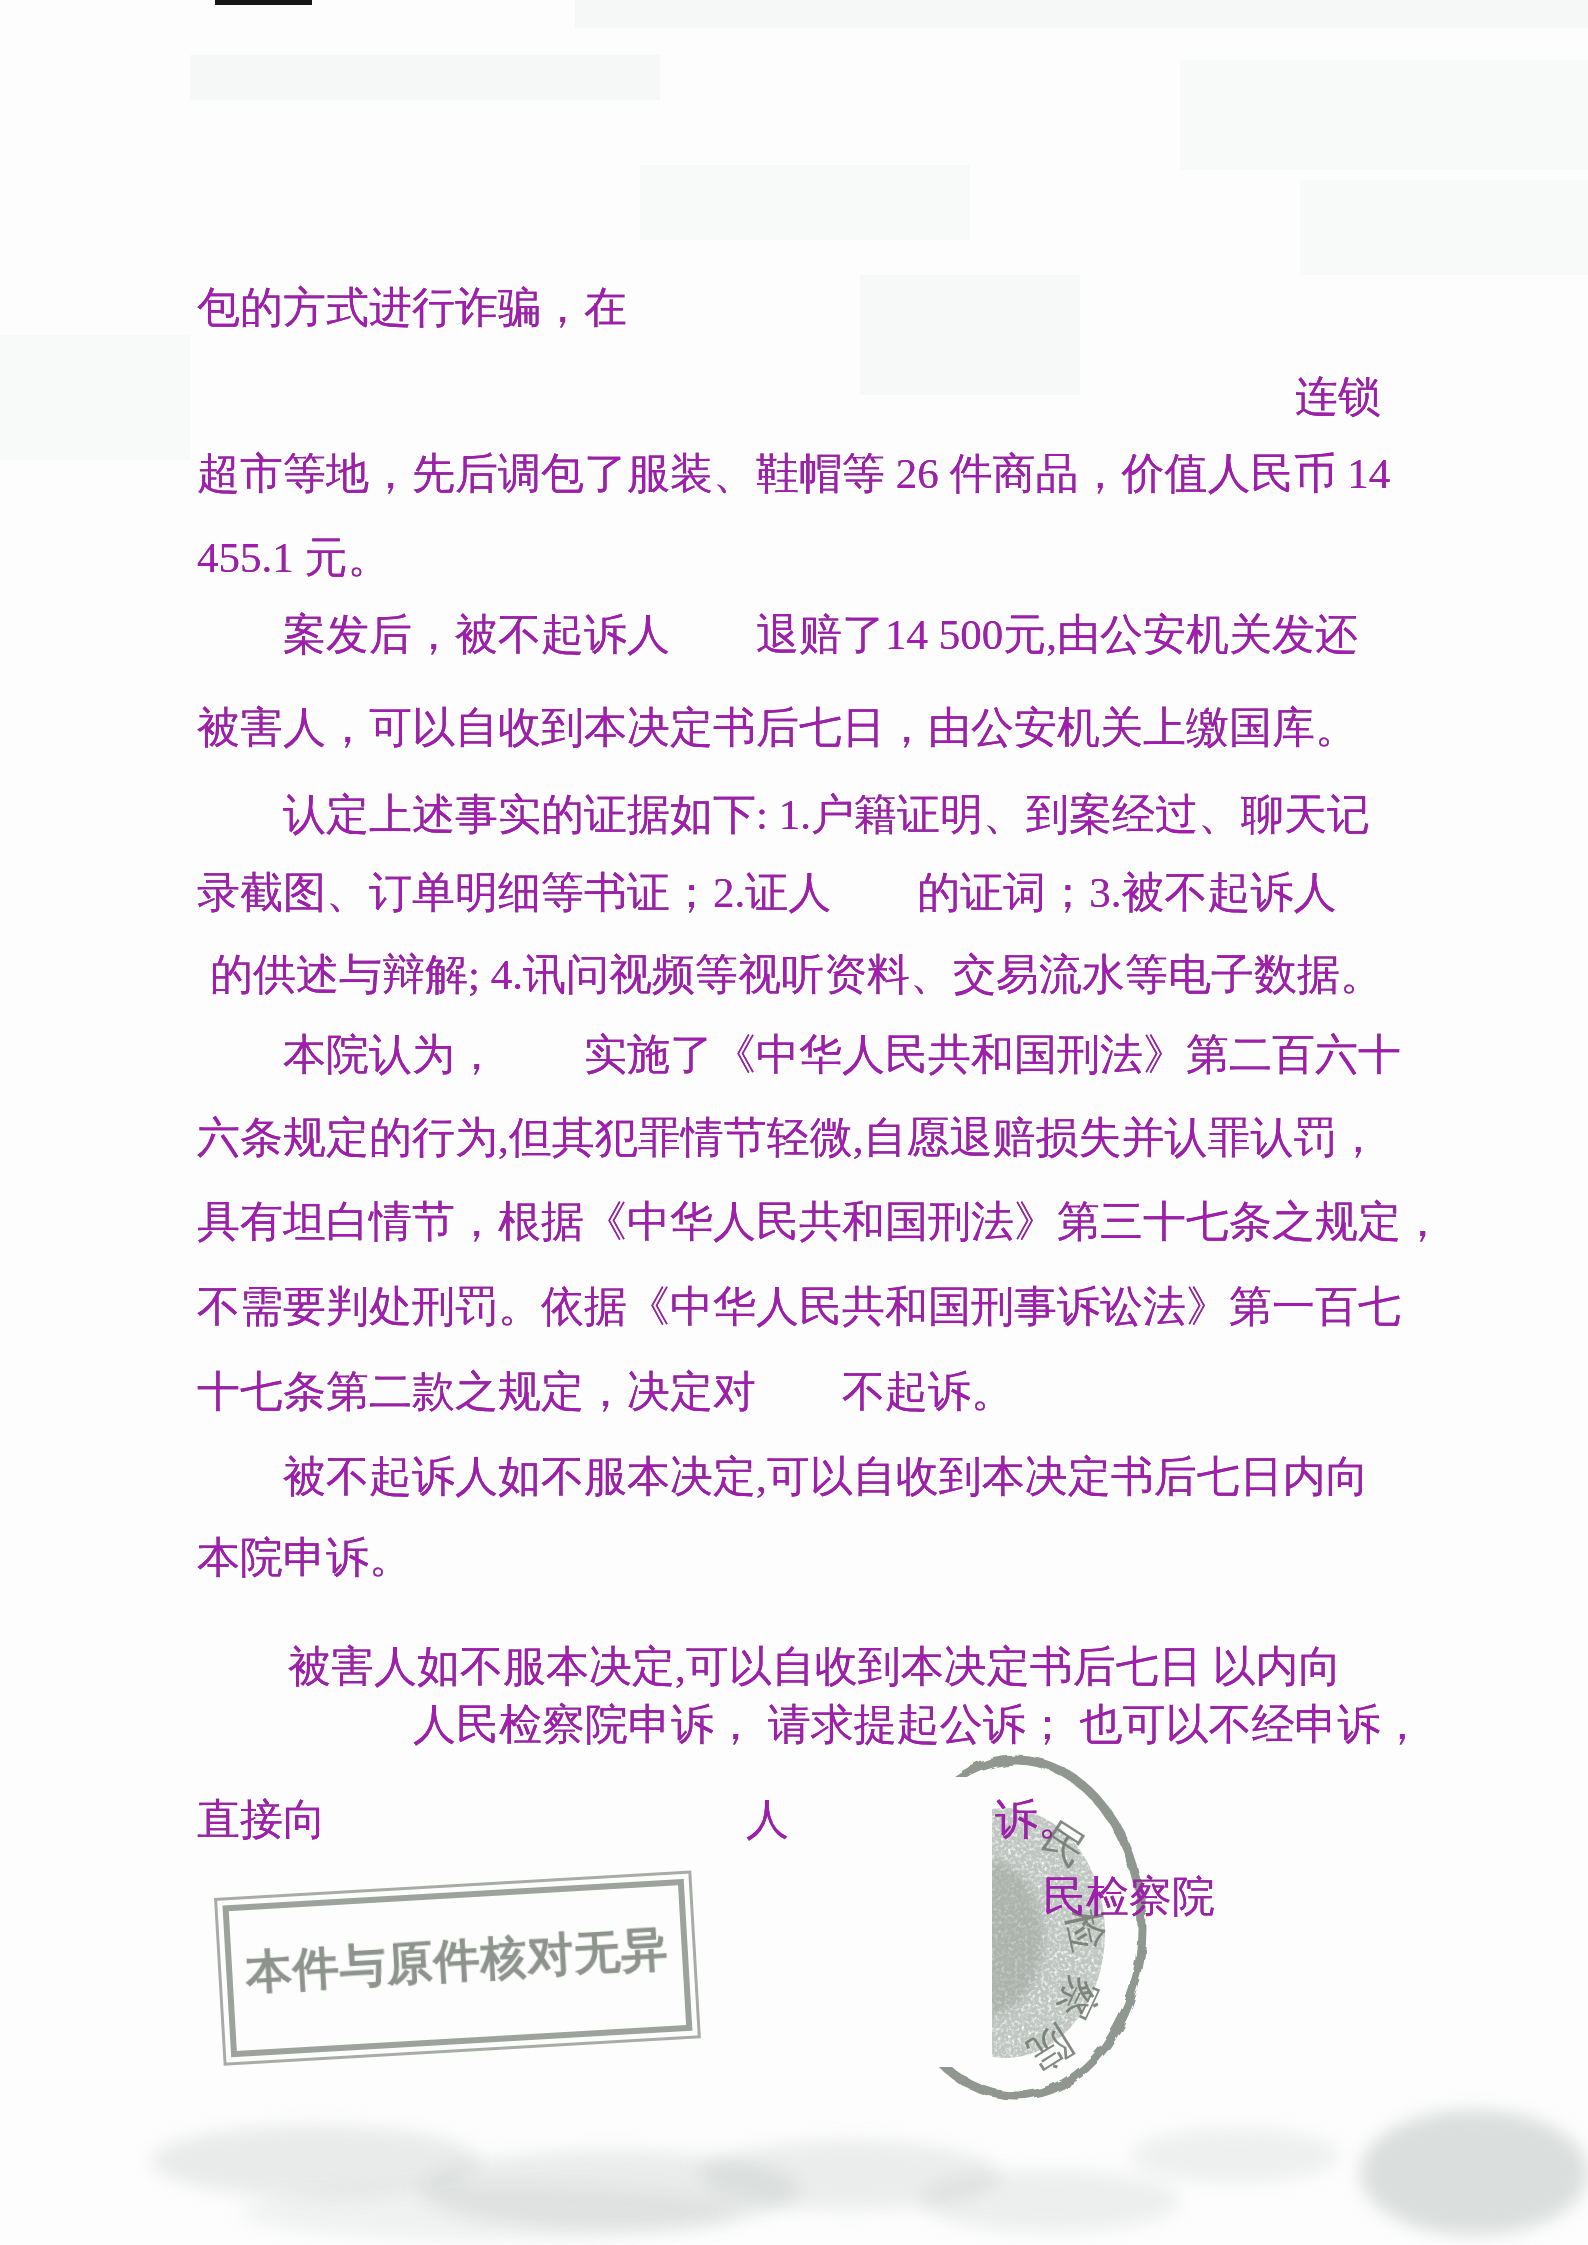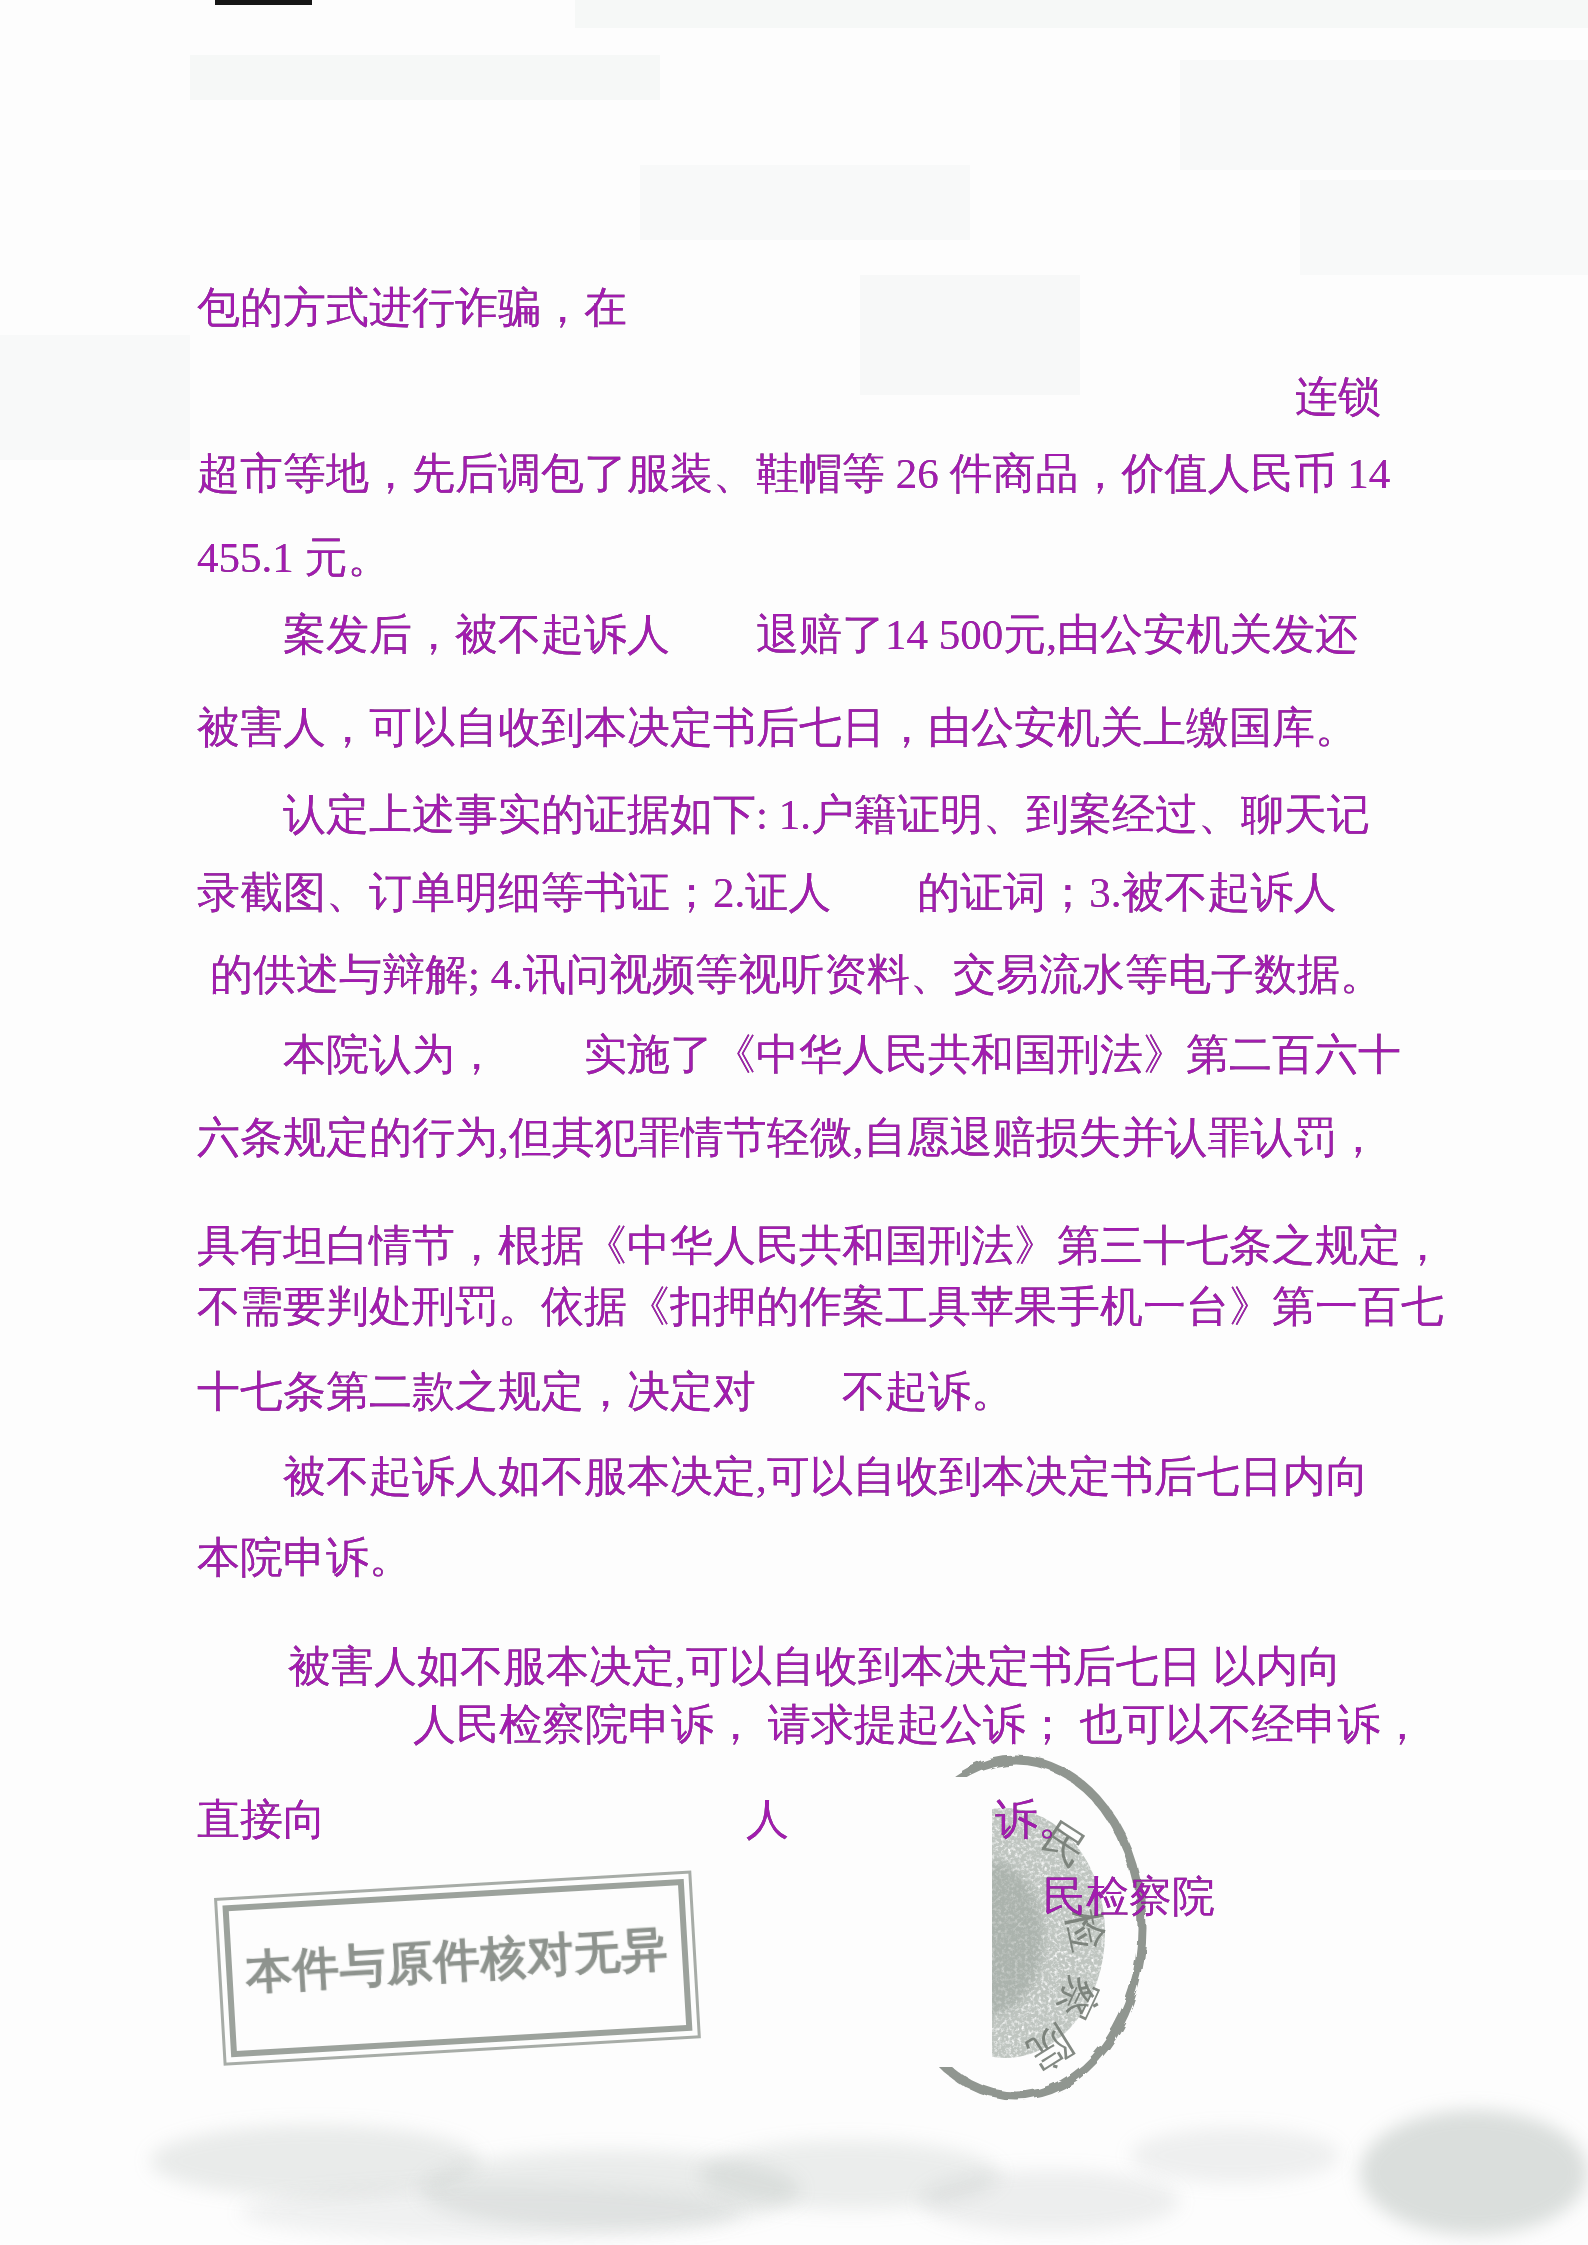--- a/index.html
+++ b/index.html
@@ -82,22 +82,22 @@
       <div class="line" style="left: 1295px; top: 372px;">连锁</div>
       <div class="line" style="left: 197px; top: 449px;">超市等地，先后调包了服装、鞋帽等 26 件商品，价值人民币 14</div>
       <div class="line" style="left: 197px; top: 533px;">455.1 元。</div>
       <div class="line" style="left: 283px; top: 610px;">案发后，被不起诉人　　退赔了14 500元,由公安机关发还</div>
       <div class="line" style="left: 197px; top: 703px;">被害人，可以自收到本决定书后七日，由公安机关上缴国库。</div>
       <div class="line" style="left: 283px; top: 790px;">认定上述事实的证据如下: 1.户籍证明、到案经过、聊天记</div>
       <div class="line" style="left: 197px; top: 868px;">录截图、订单明细等书证；2.证人　　的证词；3.被不起诉人</div>
       <div class="line" style="left: 210px; top: 950px;">的供述与辩解; 4.讯问视频等视听资料、交易流水等电子数据。</div>
       <div class="line" style="left: 283px; top: 1030px;">本院认为，　　实施了《中华人民共和国刑法》第二百六十</div>
       <div class="line" style="left: 197px; top: 1113px;">六条规定的行为,但其犯罪情节轻微,自愿退赔损失并认罪认罚，</div>
-      <div class="line" style="left: 197px; top: 1197px; margin-top: 24px;">具有坦白情节，根据《中华人民共和国刑法》第三十七条之规定，</div>
-      <div class="line" style="left: 197px; top: 1282px;">不需要判处刑罚。依据《扣押的作案工具苹果手机一台》第一百七</div>
+      <div class="line" style="left: 197px; top: 1197px;">具有坦白情节，根据《中华人民共和国刑法》第三十七条之规定，</div>
+      <div class="line" style="left: 197px; top: 1282px;">不需要判处刑罚。依据《中华人民共和国刑事诉讼法》第一百七</div>
       <div class="line" style="left: 197px; top: 1367px;">十七条第二款之规定，决定对　　不起诉。</div>
       <div class="line" style="left: 283px; top: 1452px;">被不起诉人如不服本决定,可以自收到本决定书后七日内向</div>
       <div class="line" style="left: 197px; top: 1533px;">本院申诉。</div>
       <div class="line" style="left: 288px; top: 1623px; margin-top: 19px;">被害人如不服本决定,可以自收到本决定书后七日 以内向</div>
       <div class="line" style="left: 413px; top: 1700px;">人民检察院申诉， 请求提起公诉； 也可以不经申诉，</div>
       <div class="line" style="left: 197px; top: 1795px;">直接向</div>
       <div class="line" style="left: 746px; top: 1795px;">人</div>
       <div class="line" style="left: 995px; top: 1795px;">诉。</div>
       <div class="line" style="left: 1043px; top: 1872px;">民检察院</div>
     </div>

